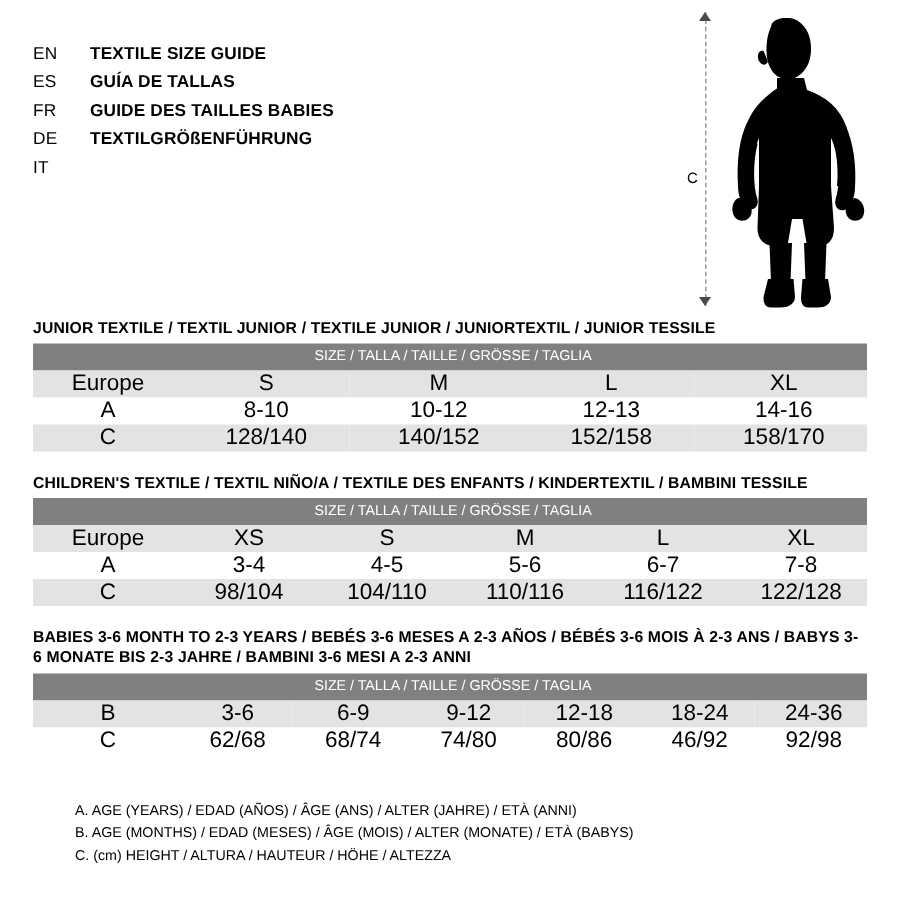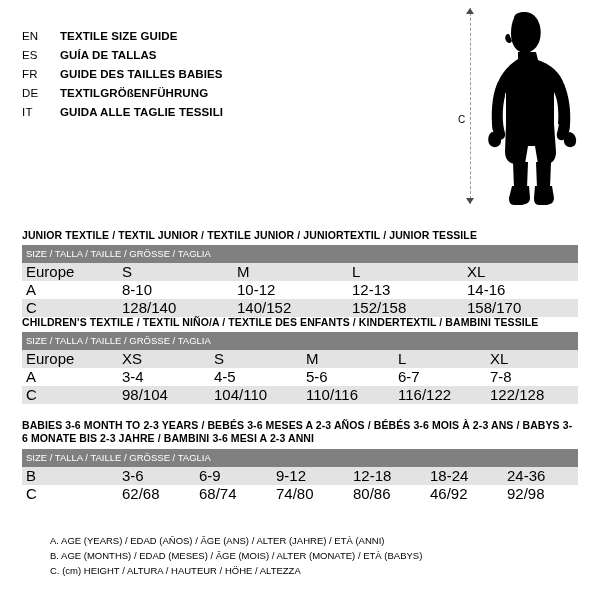--- a/index.html
+++ b/index.html
@@ -98,20 +98,21 @@
   .section-title {
     font-size: 10.5px;
     font-weight: bold;
     margin-bottom: 4px;
     letter-spacing: 0.1px;
   }
   table.size-table {
     border-collapse: collapse;
     width: 556px;
     table-layout: fixed;
+    text-align: center;
   }
   table.size-table td {
     font-size: 15px;
     padding: 3px 0 3px 4px;
     vertical-align: middle;
     line-height: 12px;
   }
   tr.head-row td {
     background: #808080;
     color: #ffffff;
@@ -155,21 +156,20 @@
     <div class="lang-row">
       <div class="lang-code">FR</div>
       <div class="lang-title">GUIDE DES TAILLES BABIES</div>
     </div>
     <div class="lang-row">
       <div class="lang-code">DE</div>
       <div class="lang-title">TEXTILGRÖßENFÜHRUNG</div>
     </div>
     <div class="lang-row">
       <div class="lang-code">IT</div>
-      <div class="lang-title">GUIDA ALLE TAGLIE TESSILI</div>
     </div>
   </div>
 
   <div class="figure-area">
     <div class="dashed-line"></div>
     <div class="arrow-top"></div>
     <div class="arrow-bottom"></div>
     <div class="c-label">C</div>
     <svg class="silhouette" width="110" height="196" viewBox="0 0 110 196">
       <g fill="#000000">
@@ -194,21 +194,21 @@
 
         <path d="M56 150 L71 150 L70 176 L57 176 Z"></path>
 
         <path d="M32 174 L49 174 L50 186 C50 191 45 193 40 193 L34 193 C30 193 29 190 29 186 Z"></path>
 
         <path d="M55 174 L72 174 L74 186 C74 191 70 193 65 193 L59 193 C55 193 54 190 54 186 Z"></path>
       </g>
     </svg>
   </div>
 
-  <div class="section" style="top:229px;">
+  <div class="section" style="top:213px;">
     <div class="section-title">JUNIOR TEXTILE / TEXTIL JUNIOR / TEXTILE JUNIOR / JUNIORTEXTIL / JUNIOR TESSILE</div>
     <table class="size-table">
       <colgroup>
         <col style="width:96px">
           <col style="width:115px">
           <col style="width:115px">
           <col style="width:115px">
           <col style="width:115px">
       </colgroup>
       <tbody>

